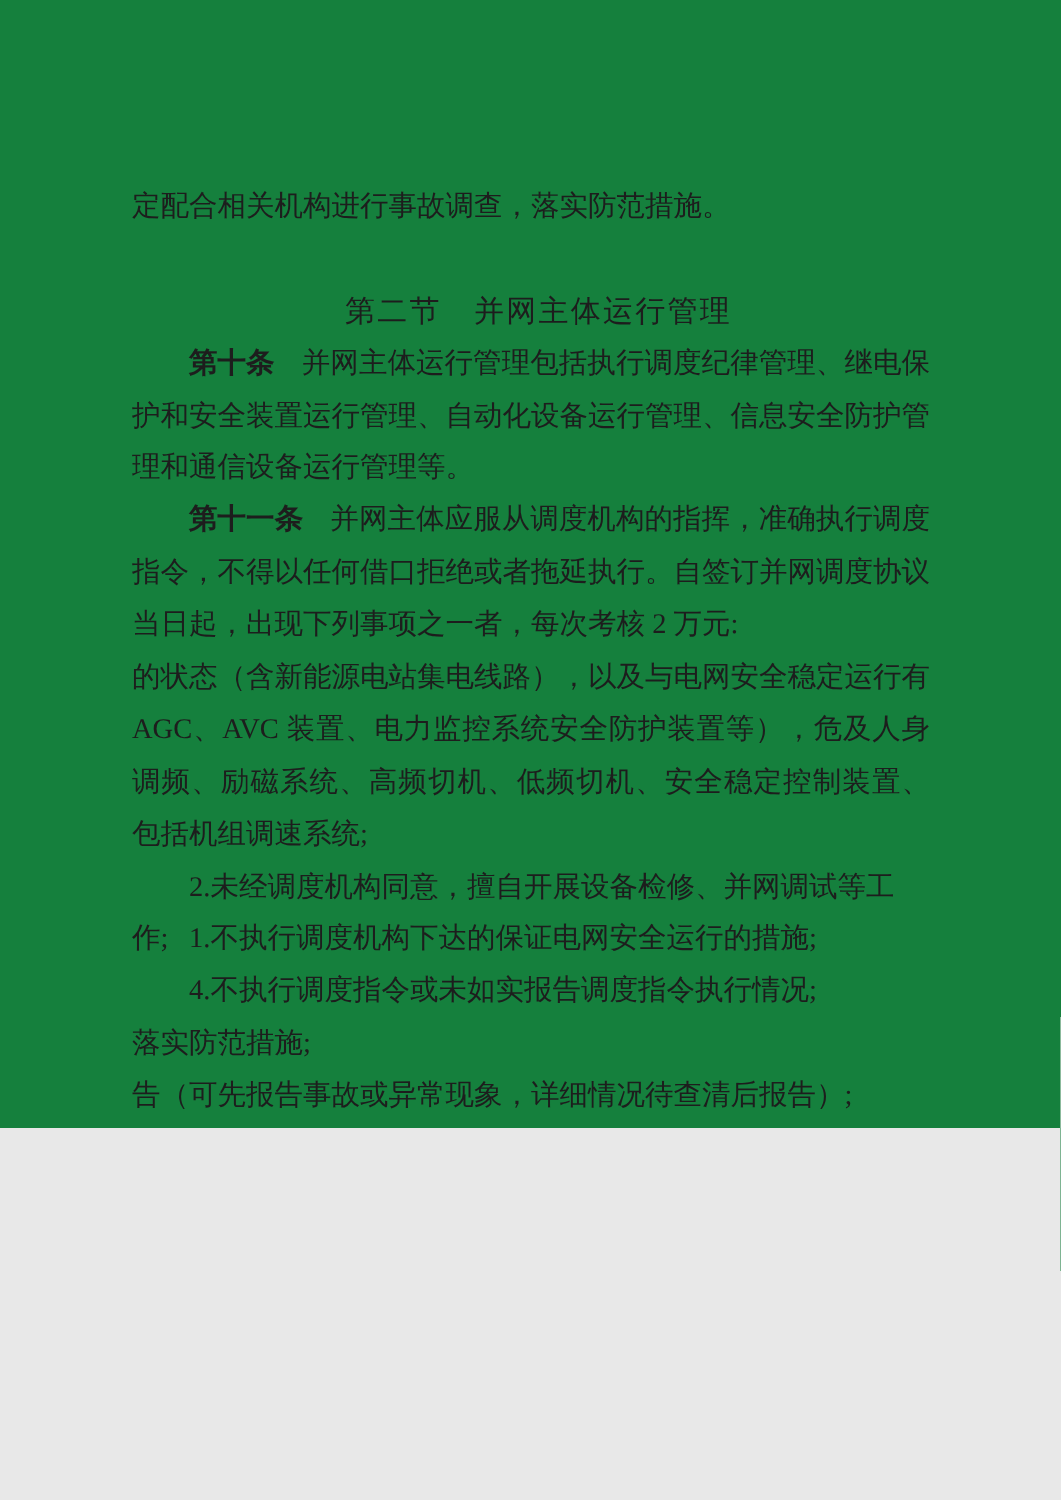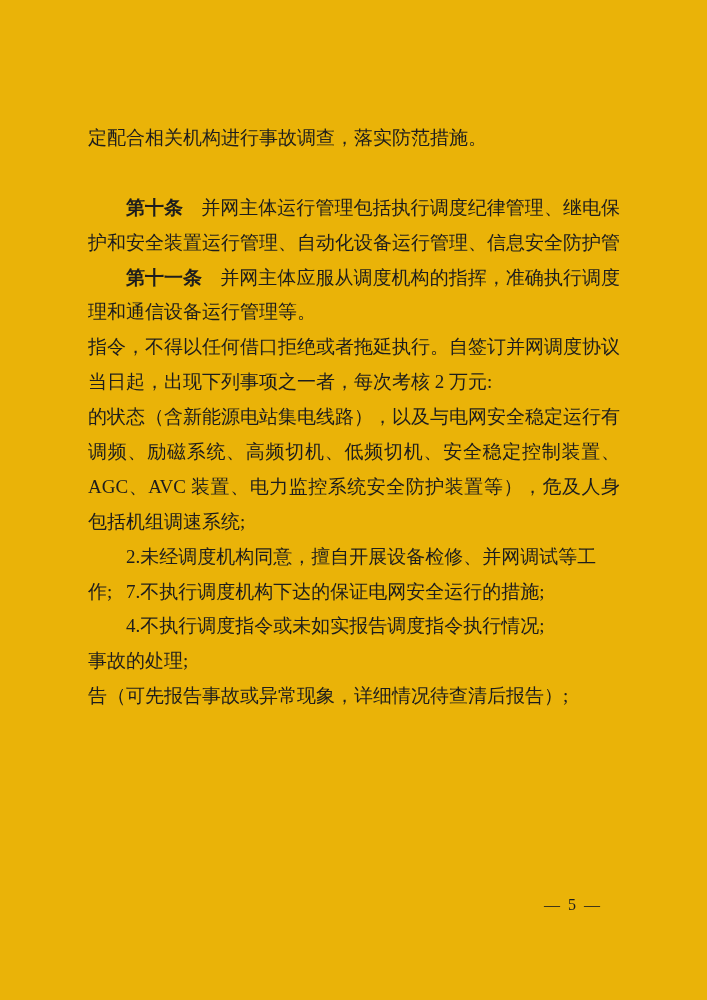--- a/index.html
+++ b/index.html
@@ -4,22 +4,22 @@
 <title>Document Page</title>
 <style>
   html, body {
     margin: 0;
     padding: 0;
     background: #e8e8e8;
   }
   .page {
     position: relative;
     width: 707px;
-    height: 1000px;
-    background: #eab308;
+    height: 752px;
+    background: #15803d;
     overflow: hidden;
     font-family: "Liberation Serif", "DejaVu Serif", serif;
     color: #1d1d1d;
   }
   .doc {
     position: absolute;
     left: 88px;
     top: 121px;
     width: 532px;
   }
@@ -59,30 +59,31 @@
     color: #1d1d1d;
   }
 </style>
 </head>
 <body>
 
 <div class="page">
   <div class="doc">
       <div class="line"><span>定配合相关机构进行事故调查，落实防范措施。</span></div>
       <div class="line spacer"></div>
+      <div class="line heading"><span>第二节　并网主体运行管理</span></div>
       <div class="line indent justify"><span class="b">第十条</span><span>并网主体运行管理包括执行调度纪律管理、继电保</span></div>
       <div class="line justify"><span>护和安全装置运行管理、自动化设备运行管理、信息安全防护管</span></div>
+      <div class="line"><span>理和通信设备运行管理等。</span></div>
       <div class="line indent justify"><span class="b">第十一条</span><span>并网主体应服从调度机构的指挥，准确执行调度</span></div>
-      <div class="line"><span>理和通信设备运行管理等。</span></div>
       <div class="line justify"><span>指令，不得以任何借口拒绝或者拖延执行。自签订并网调度协议</span></div>
       <div class="line"><span>当日起，出现下列事项之一者，每次考核 2 万元:</span></div>
       <div class="line justify"><span>的状态（含新能源电站集电线路），以及与电网安全稳定运行有</span></div>
+      <div class="line justify"><span>AGC、AVC 装置、电力监控系统安全防护装置等），危及人身</span></div>
       <div class="line justify"><span>调频、励磁系统、高频切机、低频切机、安全稳定控制装置、</span></div>
-      <div class="line justify"><span>AGC、AVC 装置、电力监控系统安全防护装置等），危及人身</span></div>
       <div class="line"><span>包括机组调速系统;</span></div>
       <div class="line indent"><span>2.未经调度机构同意，擅自开展设备检修、并网调试等工作;</span></div>
-      <div class="line indent"><span>7.不执行调度机构下达的保证电网安全运行的措施;</span></div>
+      <div class="line indent"><span>1.不执行调度机构下达的保证电网安全运行的措施;</span></div>
       <div class="line indent"><span>4.不执行调度指令或未如实报告调度指令执行情况;</span></div>
-      <div class="line"><span>事故的处理;</span></div>
+      <div class="line"><span>落实防范措施;</span></div>
       <div class="line"><span>告（可先报告事故或异常现象，详细情况待查清后报告）;</span></div>
     </div>
   <div class="pagenum">— 5 —</div>
 </div>
 
 </body></html>

